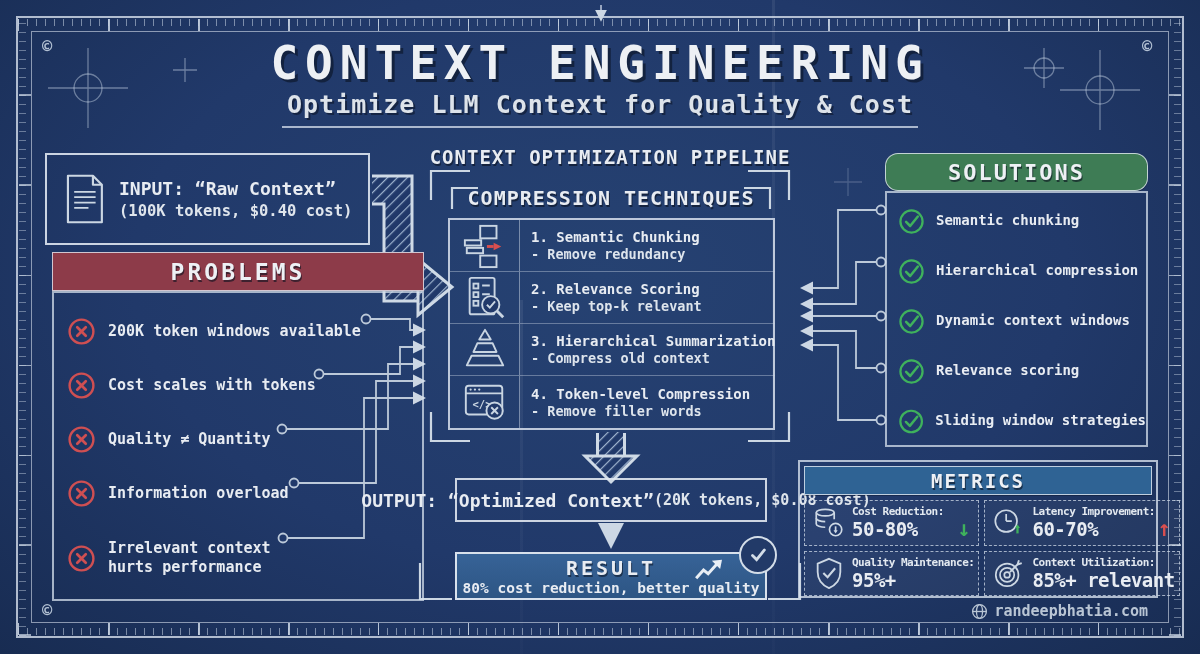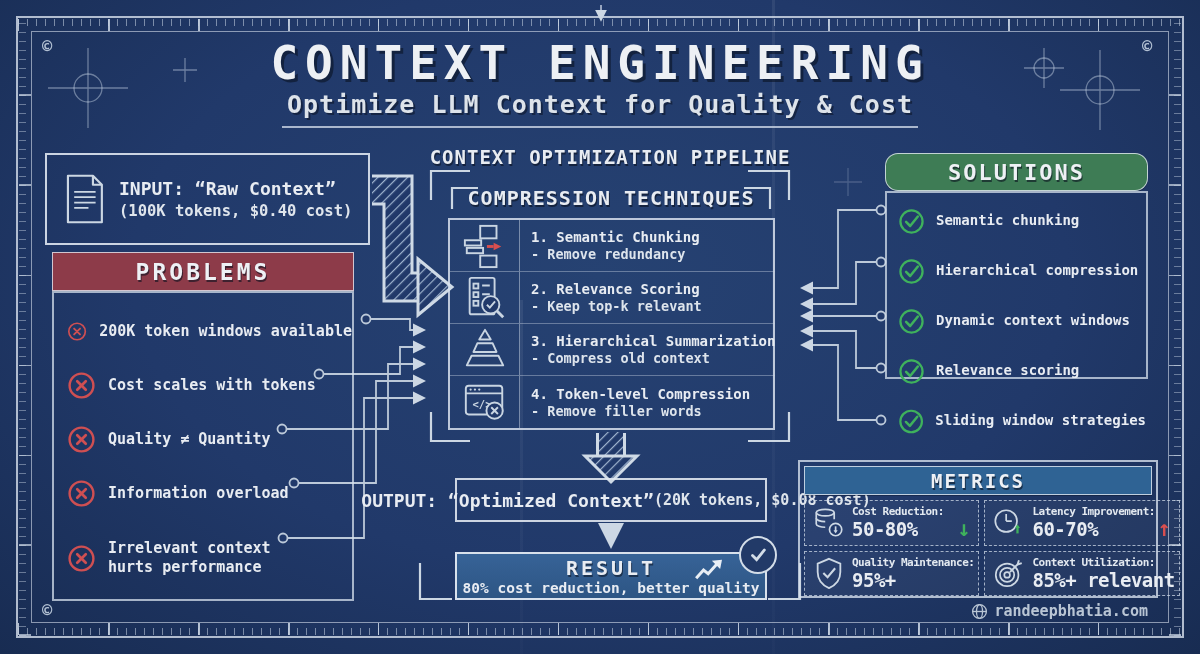--- a/index.html
+++ b/index.html
@@ -38,21 +38,21 @@
   .subtitle{left:0;right:0;top:90px;text-align:center;font-size:25px;font-weight:bold;letter-spacing:1px;color:#dde3ea;text-shadow:2px 2px 0 rgba(8,14,28,.5);}
   .subtitle-rule{left:282px;top:126px;width:636px;height:2px;background:rgba(205,215,230,.8);}
   
   .hdr-bar{display:flex;align-items:center;justify-content:center;font-weight:bold;color:#eef1f5;text-shadow:1px 2px 0 rgba(10,16,30,.6);border:1px solid rgba(228,234,242,.8);box-shadow:0 1px 0 rgba(0,0,0,.25);}
   .panel-body{border:2px solid rgba(214,224,236,.75);}
   
   .input-box{left:45px;top:153px;width:325px;height:92px;border:2px solid rgba(222,230,240,.9);display:flex;align-items:center;gap:10px;padding:0 8px 0 12px;box-sizing:border-box;}
   .input-l1{font-size:18px;font-weight:bold;white-space:nowrap;}
   .input-l2{font-size:15.5px;font-weight:bold;color:#dfe5ec;white-space:nowrap;margin-top:3px;}
   
-  .problems{left:52px;top:252px;width:302px;}
+  .problems{left:52px;top:252px;width:372px;}
   .problems .hdr-bar{height:37px;font-size:23px;letter-spacing:3px;background:#8d3b49;}
   .problems .panel-body{height:310px;box-sizing:border-box;padding-top:11px;}
   .p-row{height:54px;display:flex;align-items:center;gap:12px;padding-left:13px;}
   .p-row.tall{height:76px;}
   .item-txt{font-size:15px;font-weight:bold;line-height:1.25;white-space:nowrap;}
   .p-row.tall .item-txt{white-space:normal;max-width:190px;}
   
   .pipeline-title{left:420px;top:146px;width:380px;text-align:center;font-size:19px;font-weight:bold;letter-spacing:1px;text-shadow:1px 2px 0 rgba(10,16,30,.6);}
   .comp-title{left:455px;top:186px;width:312px;text-align:center;font-size:20px;font-weight:bold;letter-spacing:1px;text-shadow:1px 2px 0 rgba(10,16,30,.6);}
   .tech-table{left:448px;top:218px;width:327px;height:212px;border:2px solid rgba(216,225,237,.85);display:grid;grid-template-columns:70px 1fr;grid-template-rows:repeat(4,1fr);box-sizing:border-box;}
@@ -66,21 +66,21 @@
   .output-l1{font-size:18px;font-weight:bold;white-space:nowrap;}
   .output-l2{font-size:15px;font-weight:bold;color:#dfe5ec;white-space:nowrap;}
   .result-box{left:455px;top:552px;width:312px;height:48px;border:2px solid rgba(226,233,241,.95);background:linear-gradient(180deg,#376397,#2d5584);display:flex;flex-direction:column;align-items:center;justify-content:center;box-sizing:border-box;}
   .result-title{font-size:20px;font-weight:bold;letter-spacing:3px;text-shadow:1px 2px 0 rgba(10,16,30,.55);}
   .result-sub{font-size:14.5px;font-weight:bold;white-space:nowrap;}
   .result-trend{position:absolute;right:38px;top:4px;}
   .check-badge{position:absolute;right:-12px;top:-18px;width:34px;height:34px;border-radius:50%;border:2.5px solid #d3dde8;background:#223a68;display:flex;align-items:center;justify-content:center;}
   
   .solutions{left:885px;top:153px;width:263px;}
   .solutions .hdr-bar{height:36px;font-size:22px;letter-spacing:2px;background:#3e7c55;border-radius:13px;}
-  .solutions .panel-body{height:188px;box-sizing:border-box;padding-top:3px;}
+  .solutions .panel-body{height:256px;box-sizing:border-box;padding-top:3px;}
   .s-row{height:50px;display:flex;align-items:center;gap:11px;padding-left:11px;}
   .s-row .item-txt{font-size:14px;}
   
   .metrics{left:798px;top:460px;width:360px;height:138px;border:2px solid rgba(214,224,236,.8);box-sizing:border-box;padding:4px;}
   .metrics .hdr-bar{height:27px;font-size:19px;letter-spacing:2px;background:#2f6394;margin-bottom:5px;}
   .mgrid{display:grid;grid-template-columns:1fr 1fr;grid-template-rows:1fr 1fr;gap:5px;height:96px;}
   .mcard{position:relative;border:1.5px dashed rgba(206,217,231,.75);background:rgba(255,255,255,.045);display:flex;align-items:center;gap:6px;padding:2px 4px 2px 7px;box-sizing:border-box;}
   .mlabel{font-size:11px;font-weight:bold;letter-spacing:-.5px;white-space:nowrap;color:#e3e9f0;}
   .mvalue{font-size:19px;font-weight:bold;letter-spacing:-.5px;white-space:nowrap;}
   .mtrend{position:absolute;right:8px;bottom:4px;font-size:22px;font-weight:bold;}

